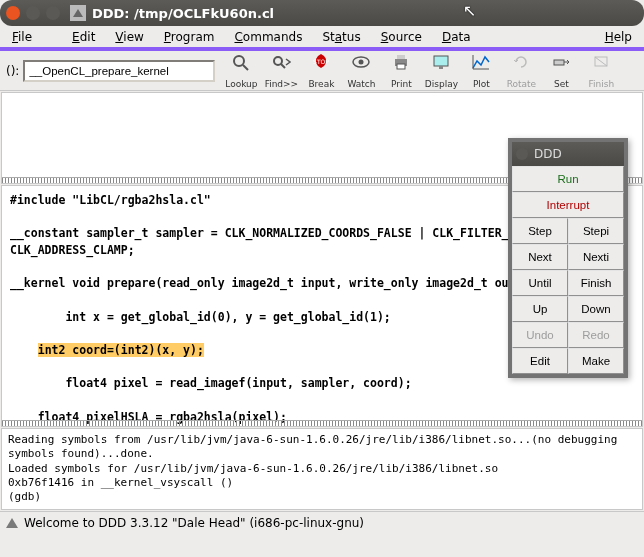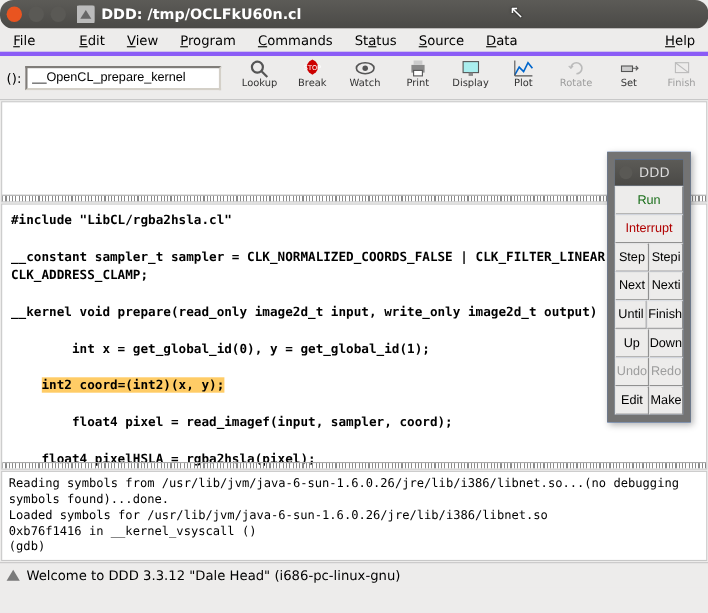--- a/index.html
+++ b/index.html
@@ -12,36 +12,36 @@
   .title-icon { width: 16px; height: 16px; margin: 0 6px 0 4px; background: #aaa; border-radius: 2px; display:inline-flex;align-items:center;justify-content:center;}
   
   .menubar { height: 25px; display: flex; align-items: center; padding: 0 12px; border-bottom: 4px solid #8b5cf6; background: #edeceb; }
   .menubar span { margin-right: 20px; cursor: default; }
   .menubar span u { text-decoration: underline; }
   .help { margin-left: auto !important; margin-right: 0 !important; }
   
   .toolbar { height: 40px; display: flex; align-items: center; padding: 0 6px; border-bottom: 1px solid #c8c8c8; background: #edeceb; gap: 0; }
   .prompt { margin-right: 4px; }
   .argbox { width: 192px; height: 22px; border: 2px inset #d4d0c8; background: #fff; font-family: Liberation Sans, sans-serif; font-size: 11.5px; padding: 0 4px; }
-  .tbtn { display: flex; flex-direction: column; align-items: center; justify-content: flex-start; width: 40px; height: 38px; font-size: 9px; color: #333; border: 1px solid transparent; margin-left: 11px; }
+  .tbtn { display: flex; flex-direction: column; align-items: center; justify-content: space-between; width: 40px; height: 38px; font-size: 9px; color: #333; border: 1px solid transparent; }
   .tbtn.dis { color: #9d9d9d; }
   .tbtn svg { width: 20px; height: 18px; }
   
   .datawin { height: 92px; border: 1px solid #c8c8c8; margin: 1px; background: #fff; position: relative; }
   .grip { position: absolute; bottom: 0; left: 0; right: 0; height: 6px; background: repeating-linear-gradient(90deg,#888 0,#888 1px,transparent 1px,transparent 3px); cursor: row-resize; border-top:1px solid #aaa;}
   
   .srcwin { height: 242px; border: 1px solid #c8c8c8; margin: 1px; background: #fff; font-family: "DejaVu Sans Mono", monospace; font-size: 11.5px; font-weight: bold; padding: 6px 8px; white-space: pre; overflow: hidden; line-height: 1.45; position:relative;}
   .srcwin .sel { background: #ffcc66; }
   
   .consolewin { height: 82px; border: 1px solid #c8c8c8; margin: 1px; background: #fff; font-family: "DejaVu Sans Mono", monospace; font-size: 11px; padding: 4px 6px; white-space: pre-wrap; line-height: 1.3; position:relative; overflow:hidden;}
   
   .statusbar { height: 23px; display:flex; align-items:center; border-top:1px solid #c8c8c8; padding:0 6px; background:#edeceb;}
   .led { width:0;height:0;border-left:6px solid transparent;border-right:6px solid transparent;border-bottom:10px solid #7a7a7a;margin-right:6px;}
   
-  .cmdtool { position: absolute; top: 138px; right: 16px; width: 76px; background: #3b82f6; border: 7px solid #737373; box-shadow: 2px 2px 6px rgba(0,0,0,0.3); }
+  .cmdtool { position: absolute; top: 138px; right: 16px; width: 120px; background: #86efac; border: 4px solid #737373; box-shadow: 2px 2px 6px rgba(0,0,0,0.3); }
   .cmdtool .ct-title { height: 24px; background: linear-gradient(#5c5b57,#4a4946); display:flex;align-items:center;padding:0 4px;color:#ddd;font-size:12px; }
   .cmdtool .ct-close { width:12px;height:12px;border-radius:50%;background:#5a5955;margin-right:6px;}
   .cmdtool .row { display:flex; }
   .cmdtool button { flex:1; height: 26px; border:1px outset #e4e4e4; background:#edeceb; font-size:11.5px; cursor:default; }
   .cmdtool button.wide { width:100%; }
   .cmdtool button.run { color:#1a6e1a; }
   .cmdtool button.int { color:#b00000; }
   .cmdtool button.dis { color:#9d9d9d; }
   
   .cursor-arrow { position:absolute; top:1px; left:463px; color:#fff; font-size:16px; pointer-events:none; z-index:100; text-shadow:0 0 2px #000;}
@@ -82,20 +82,28 @@
   <div style="width:6px"></div>
   <div class="tbtn">
       <svg viewBox="0 0 20 18">
         <circle cx="8" cy="8" r="5" fill="none" stroke="#555" stroke-width="2"></circle>
         <line x1="12" y1="12" x2="17" y2="17" stroke="#555" stroke-width="2"></line>
       </svg>
       <span>Lookup</span>
     </div>
   <div class="tbtn">
       <svg viewBox="0 0 20 18">
+        <circle cx="7" cy="8" r="4" fill="none" stroke="#555" stroke-width="2"></circle>
+        <line x1="10" y1="11" x2="14" y2="15" stroke="#555" stroke-width="2"></line>
+        <path d="M15 6 L19 9 L15 12" fill="none" stroke="#555" stroke-width="1.5"></path>
+      </svg>
+      <span>Find&gt;&gt;</span>
+    </div>
+  <div class="tbtn">
+      <svg viewBox="0 0 20 18">
         <polygon points="10,1 13,3 15,6 15,10 13,13 10,15 7,13 5,10 5,6 7,3" fill="#c00"></polygon>
         <text x="10" y="11" font-size="6" fill="#fff" text-anchor="middle">STOP</text>
       </svg>
       <span>Break</span>
     </div>
   <div class="tbtn">
       <svg viewBox="0 0 20 18">
         <ellipse cx="10" cy="9" rx="8" ry="5" fill="none" stroke="#555" stroke-width="1.5"></ellipse>
         <circle cx="10" cy="9" r="2.5" fill="#555"></circle>
       </svg>

